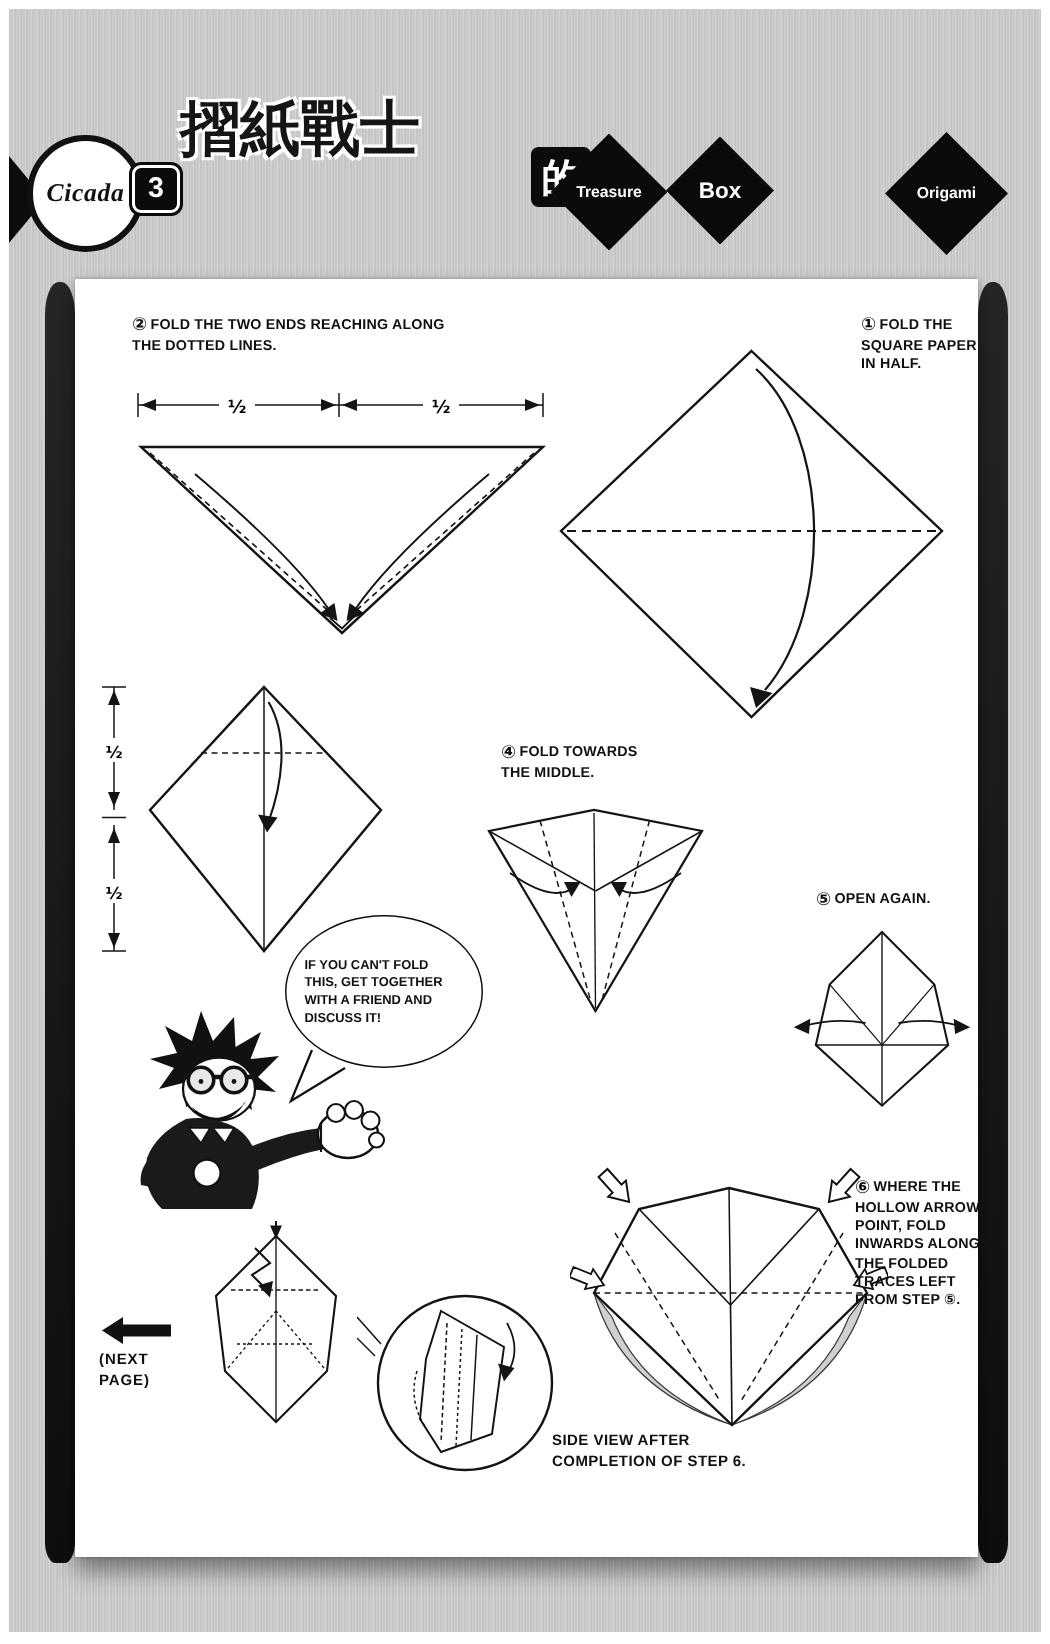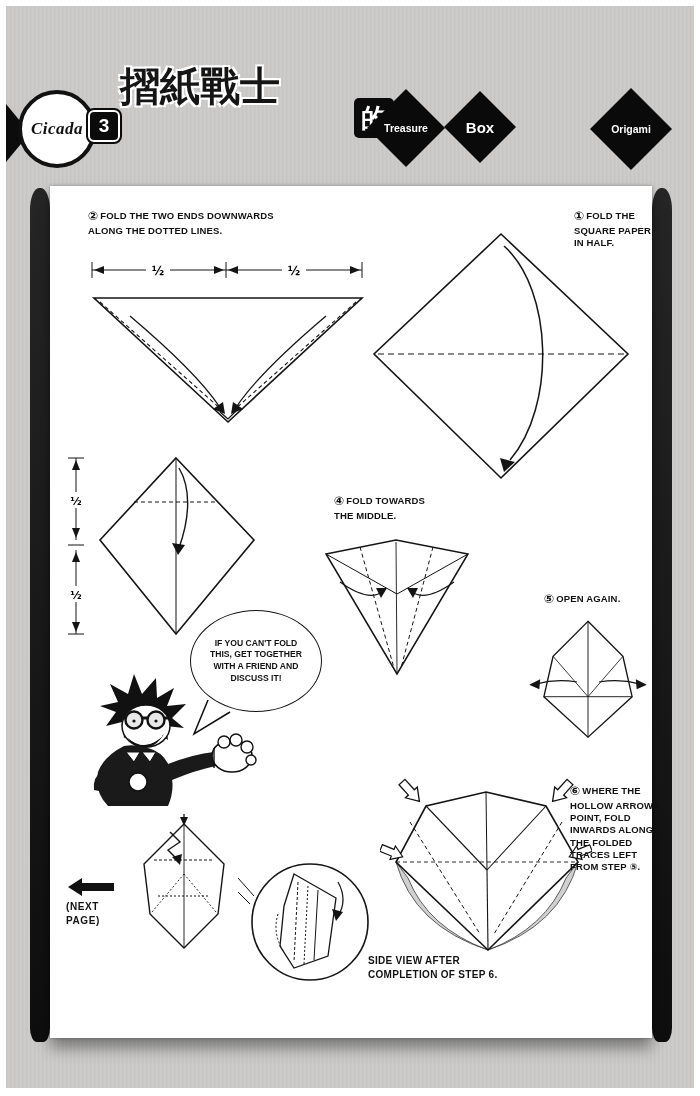--- a/index.html
+++ b/index.html
@@ -32,21 +32,21 @@
     border-radius:9px 9px 7px 7px/22px 22px 14px 14px}
   .edge-strip.left{left:24px}
   .edge-strip.right{left:646px}
   .page{position:absolute;left:44px;top:180px;width:602px;height:852px;background:#fff;
     box-shadow:0 10px 14px rgba(0,0,0,.4),0 0 3px rgba(0,0,0,.3)}
   .step-label{position:absolute;font-size:9.5px;font-weight:bold;line-height:1.3;letter-spacing:.15px;color:#101010}
   .step-label .num{font-size:12px;margin-right:2px;vertical-align:-1px}
   .diagram{position:absolute}
   line,polyline,path.stroke{stroke:#141414}
   .bubble{position:absolute;left:140px;top:424px;width:132px;height:102px;background:#fff;border:1.5px solid #111;
-    border-radius:50%;display:flex;align-items:center;justify-content:center;text-align:center;
+    border-radius:50%;display:flex;align-items:center;justify-content:center;text-align:left;
     font-size:8.6px;font-weight:bold;line-height:1.35;padding:12px}
   .bubble-tail{position:absolute;left:138px;top:512px}
   .next-page{position:absolute;left:18px;top:692px}
   .next-page-text{position:absolute;left:16px;top:714px;font-size:10px;font-weight:bold;letter-spacing:.6px;
     white-space:pre-line;line-height:1.35}
   .caption{position:absolute;left:318px;top:768px;width:150px;font-size:10px;font-weight:bold;letter-spacing:.3px;line-height:1.35}
   svg text{font-family:"DejaVu Sans",sans-serif;font-weight:bold}
 </style>
 </head>
 <body>
@@ -71,21 +71,21 @@
   <div class="diamond d4">
     <span>Origami</span>
   </div>
 
   <div class="edge-strip left"></div>
   <div class="edge-strip right"></div>
 
   <main class="page">
 
     <div class="step-label" style="left:38px;top:23px;width:215px">
-      <span class="num">②</span><span>FOLD THE TWO ENDS DOWNWARDS ALONG THE DOTTED LINES.</span>
+      <span class="num">②</span><span>FOLD THE TWO ENDS REACHING ALONG THE DOTTED LINES.</span>
     </div>
 
     <div class="step-label" style="left:524px;top:23px;width:80px">
       <span class="num">①</span><span>FOLD THE SQUARE PAPER IN HALF.</span>
     </div>
 
     <svg class="diagram" style="left:318px;top:42px" width="266" height="256" viewBox="0 0 266 256">
       <polygon points="133,6 260,126 133,250 6,126" fill="#fff" stroke="#141414" stroke-width="1.6"></polygon>
       <line x1="10" y1="126" x2="256" y2="126" stroke="#141414" stroke-width="1.2" stroke-dasharray="6 4"></line>
       <g>

